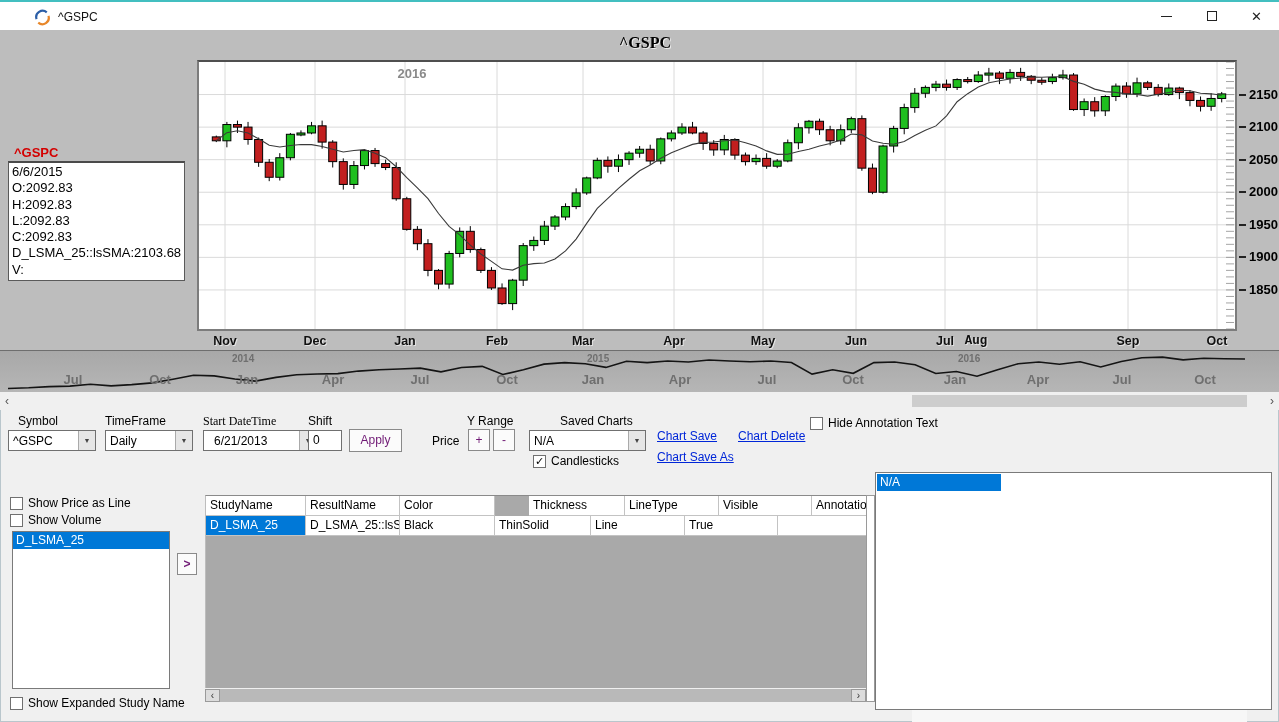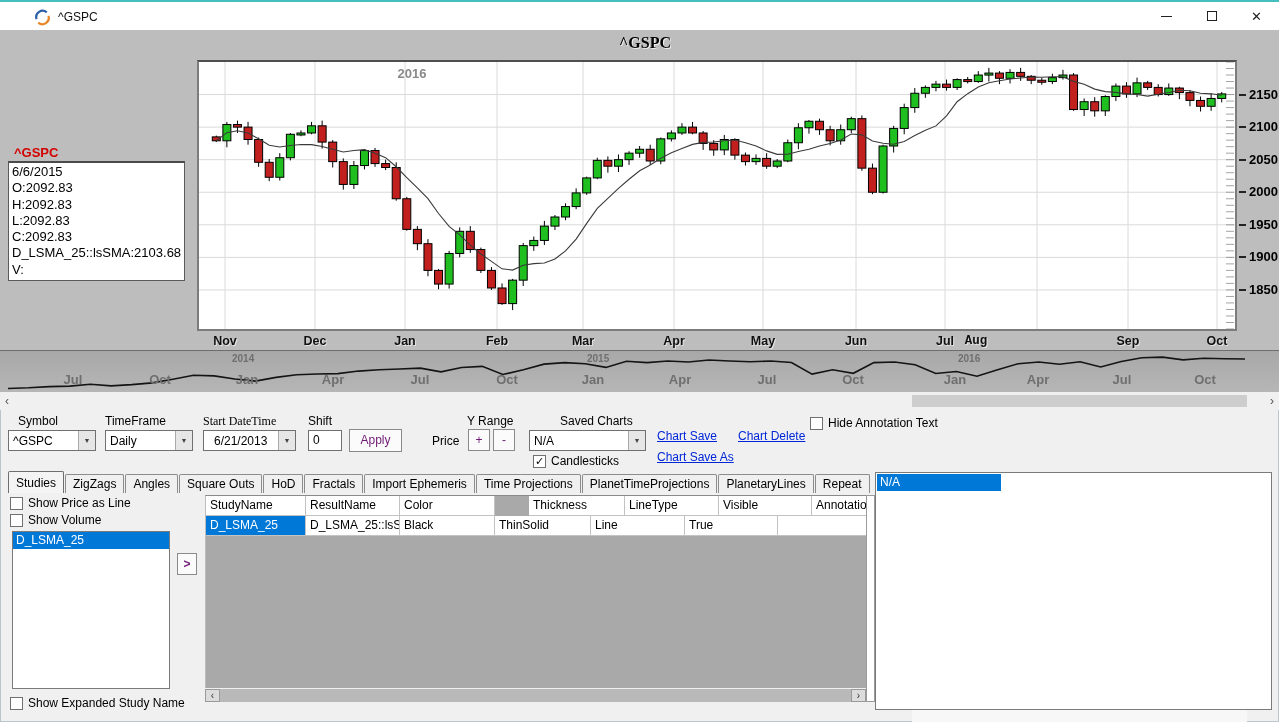--- a/index.html
+++ b/index.html
@@ -465,21 +465,21 @@
   <div class="combo" style="left:8px; top:430px; width:88px;">
     <span class="cval">^GSPC</span>
     <span class="cbtn">▼</span>
   </div>
   <div class="lbl" style="left:105px; top:414px;">TimeFrame</div>
   <div class="combo" style="left:105px; top:430px; width:88px;">
     <span class="cval">Daily</span>
     <span class="cbtn">▼</span>
   </div>
   <div class="lbl" style="left:203px; top:414px;font-family:Liberation Serif, serif;">Start DateTime</div>
-  <div class="combo" style="left:203px; top:430px; width:93px;">
+  <div class="combo" style="left:203px; top:430px; width:114px;">
     <span class="cval" style="left:10px;">6/21/2013</span>
     <span class="cbtn">▼</span>
   </div>
   <div class="lbl" style="left:308px; top:414px;">Shift</div>
   <div class="textbox" style="left:308px; top:430px; width:34px;">0</div>
   <div class="btn" style="left:349px; top:429px; width:53px; height:23px; line-height:21px;">Apply</div>
   <div class="lbl" style="left:467px; top:414px;">Y Range</div>
   <div class="lbl" style="left:432px; top:434px;">Price</div>
   <div class="btn" style="left:468px; top:429px; width:22px; height:22px; line-height:20px;">+</div>
   <div class="btn" style="left:493px; top:429px; width:22px; height:22px; line-height:20px;">-</div>
@@ -493,33 +493,20 @@
     <span>Candlesticks</span>
   </div>
   <div class="link" style="left:657px; top:429px;">Chart Save</div>
   <div class="link" style="left:738px; top:429px;">Chart Delete</div>
   <div class="link" style="left:657px; top:450px;">Chart Save As</div>
   <div class="cb" style="left:810px; top:416px;">
     <span class="cb-box"></span>
     <span>Hide Annotation Text</span>
   </div>
 
-  <div class="tabs" id="tabStrip">
-      <div class="tab active">Studies</div>
-      <div class="tab">ZigZags</div>
-      <div class="tab">Angles</div>
-      <div class="tab">Square Outs</div>
-      <div class="tab">HoD</div>
-      <div class="tab">Fractals</div>
-      <div class="tab">Import Ephemeris</div>
-      <div class="tab">Time Projections</div>
-      <div class="tab">PlanetTimeProjections</div>
-      <div class="tab">PlanetaryLines</div>
-      <div class="tab">Repeat</div>
-    </div>
 
   <div class="cb" style="left:10px; top:496px;">
     <span class="cb-box"></span>
     <span>Show Price as Line</span>
   </div>
   <div class="cb" style="left:10px; top:513px;">
     <span class="cb-box"></span>
     <span>Show Volume</span>
   </div>
   <div class="listbox" style="left:12px; top:531px; width:158px; height:158px;" id="studyList">

